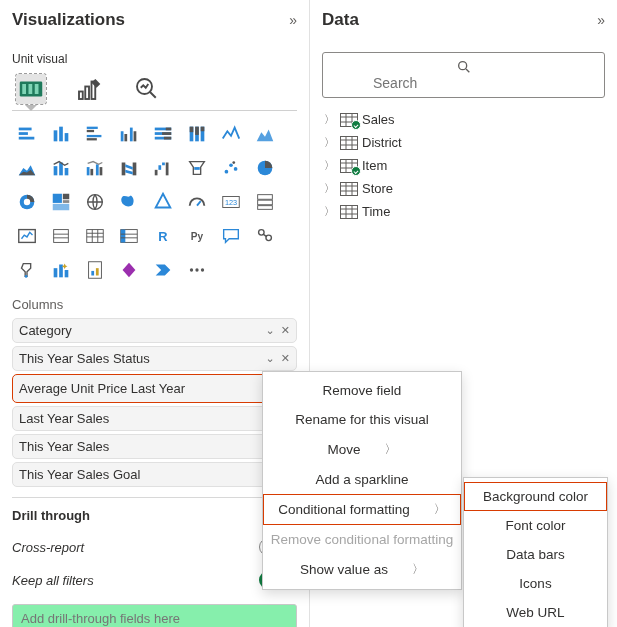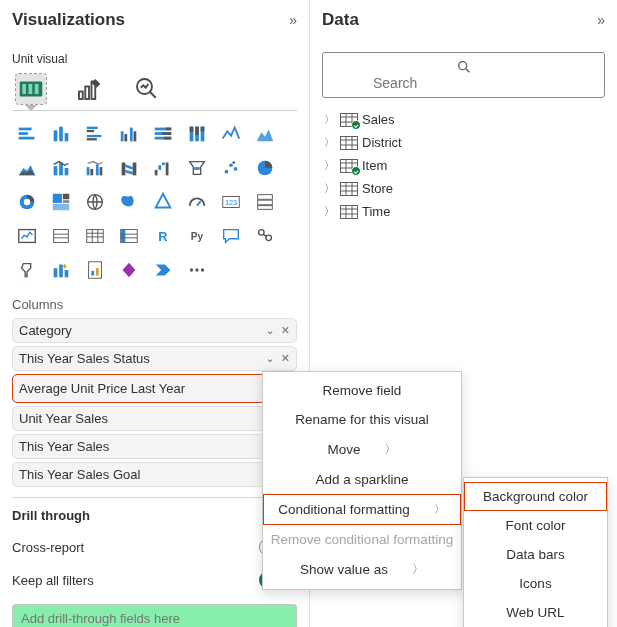--- a/index.html
+++ b/index.html
@@ -35,21 +35,21 @@
   .section-label { font-size:13px; color:#605e5c; margin:8px 0 6px 0; }
 
   .field-well { background:#f4f4f4; border:1px solid #e0e0e0; border-radius:5px; display:flex; align-items:center; justify-content:space-between; padding:4px 6px; margin-bottom:3px; font-size:13px; }
   .field-well .fw-right { display:flex; align-items:center; gap:6px; color:#707070; }
   .fw-chevron, .fw-close { cursor:pointer; font-size:11px; }
   .fw-highlight { border:1.5px solid #d83b01; }
   .fw-chevron-box { border:1.5px solid #d83b01; padding:1px 4px; border-radius:2px; }
 
   .divider { height:1px; background:#d8d8d8; margin:10px 0; }
 
-  .toggle-row { display:flex; justify-content:space-between; align-items:center; margin:15px 0; font-size:13px; }
+  .toggle-row { display:flex; justify-content:space-between; align-items:center; margin:15px 0; font-size:13px;font-style:italic; }
   .toggle { width:38px; height:18px; border-radius:9px; position:relative; cursor:pointer; }
   .toggle.off { background:#fff; border:1px solid #8a8a8a; }
   .toggle.off .knob { position:absolute; width:12px; height:12px; background:#8a8a8a; border-radius:50%; top:2px; left:2px; }
   .toggle.off .tl-label { position:absolute; right:4px; top:1px; font-size:9px; color:#8a8a8a;}
   .toggle.on { background:#107c41; }
   .toggle.on .knob { position:absolute; width:12px; height:12px; background:#fff; border-radius:50%; top:3px; right:3px; }
   .toggle.on .tl-label { position:absolute; left:5px; top:1px; font-size:9px; color:#fff;}
 
   .drill-input { width:100%; border:1px solid #c8c8c8; border-radius:3px; padding:6px 8px; font-size:13px; color:#767676; background:#86efac; }
 
@@ -393,21 +393,21 @@
             <span class="fw-close">✕</span>
           </div>
         </div>
         <div class="field-well fw-highlight">
           <span>Average Unit Price Last Year</span>
           <div class="fw-right">
             <span class="fw-chevron-box">⌄</span>
           </div>
         </div>
         <div class="field-well">
-          <span>Unit Year Sales</span>
+          <span>Last Year Sales</span>
           <div class="fw-right">
             <span class="fw-chevron">⌄</span>
           </div>
         </div>
         <div class="field-well">
           <span>This Year Sales</span>
           <div class="fw-right">
             <span class="fw-chevron">⌄</span>
           </div>
         </div>

